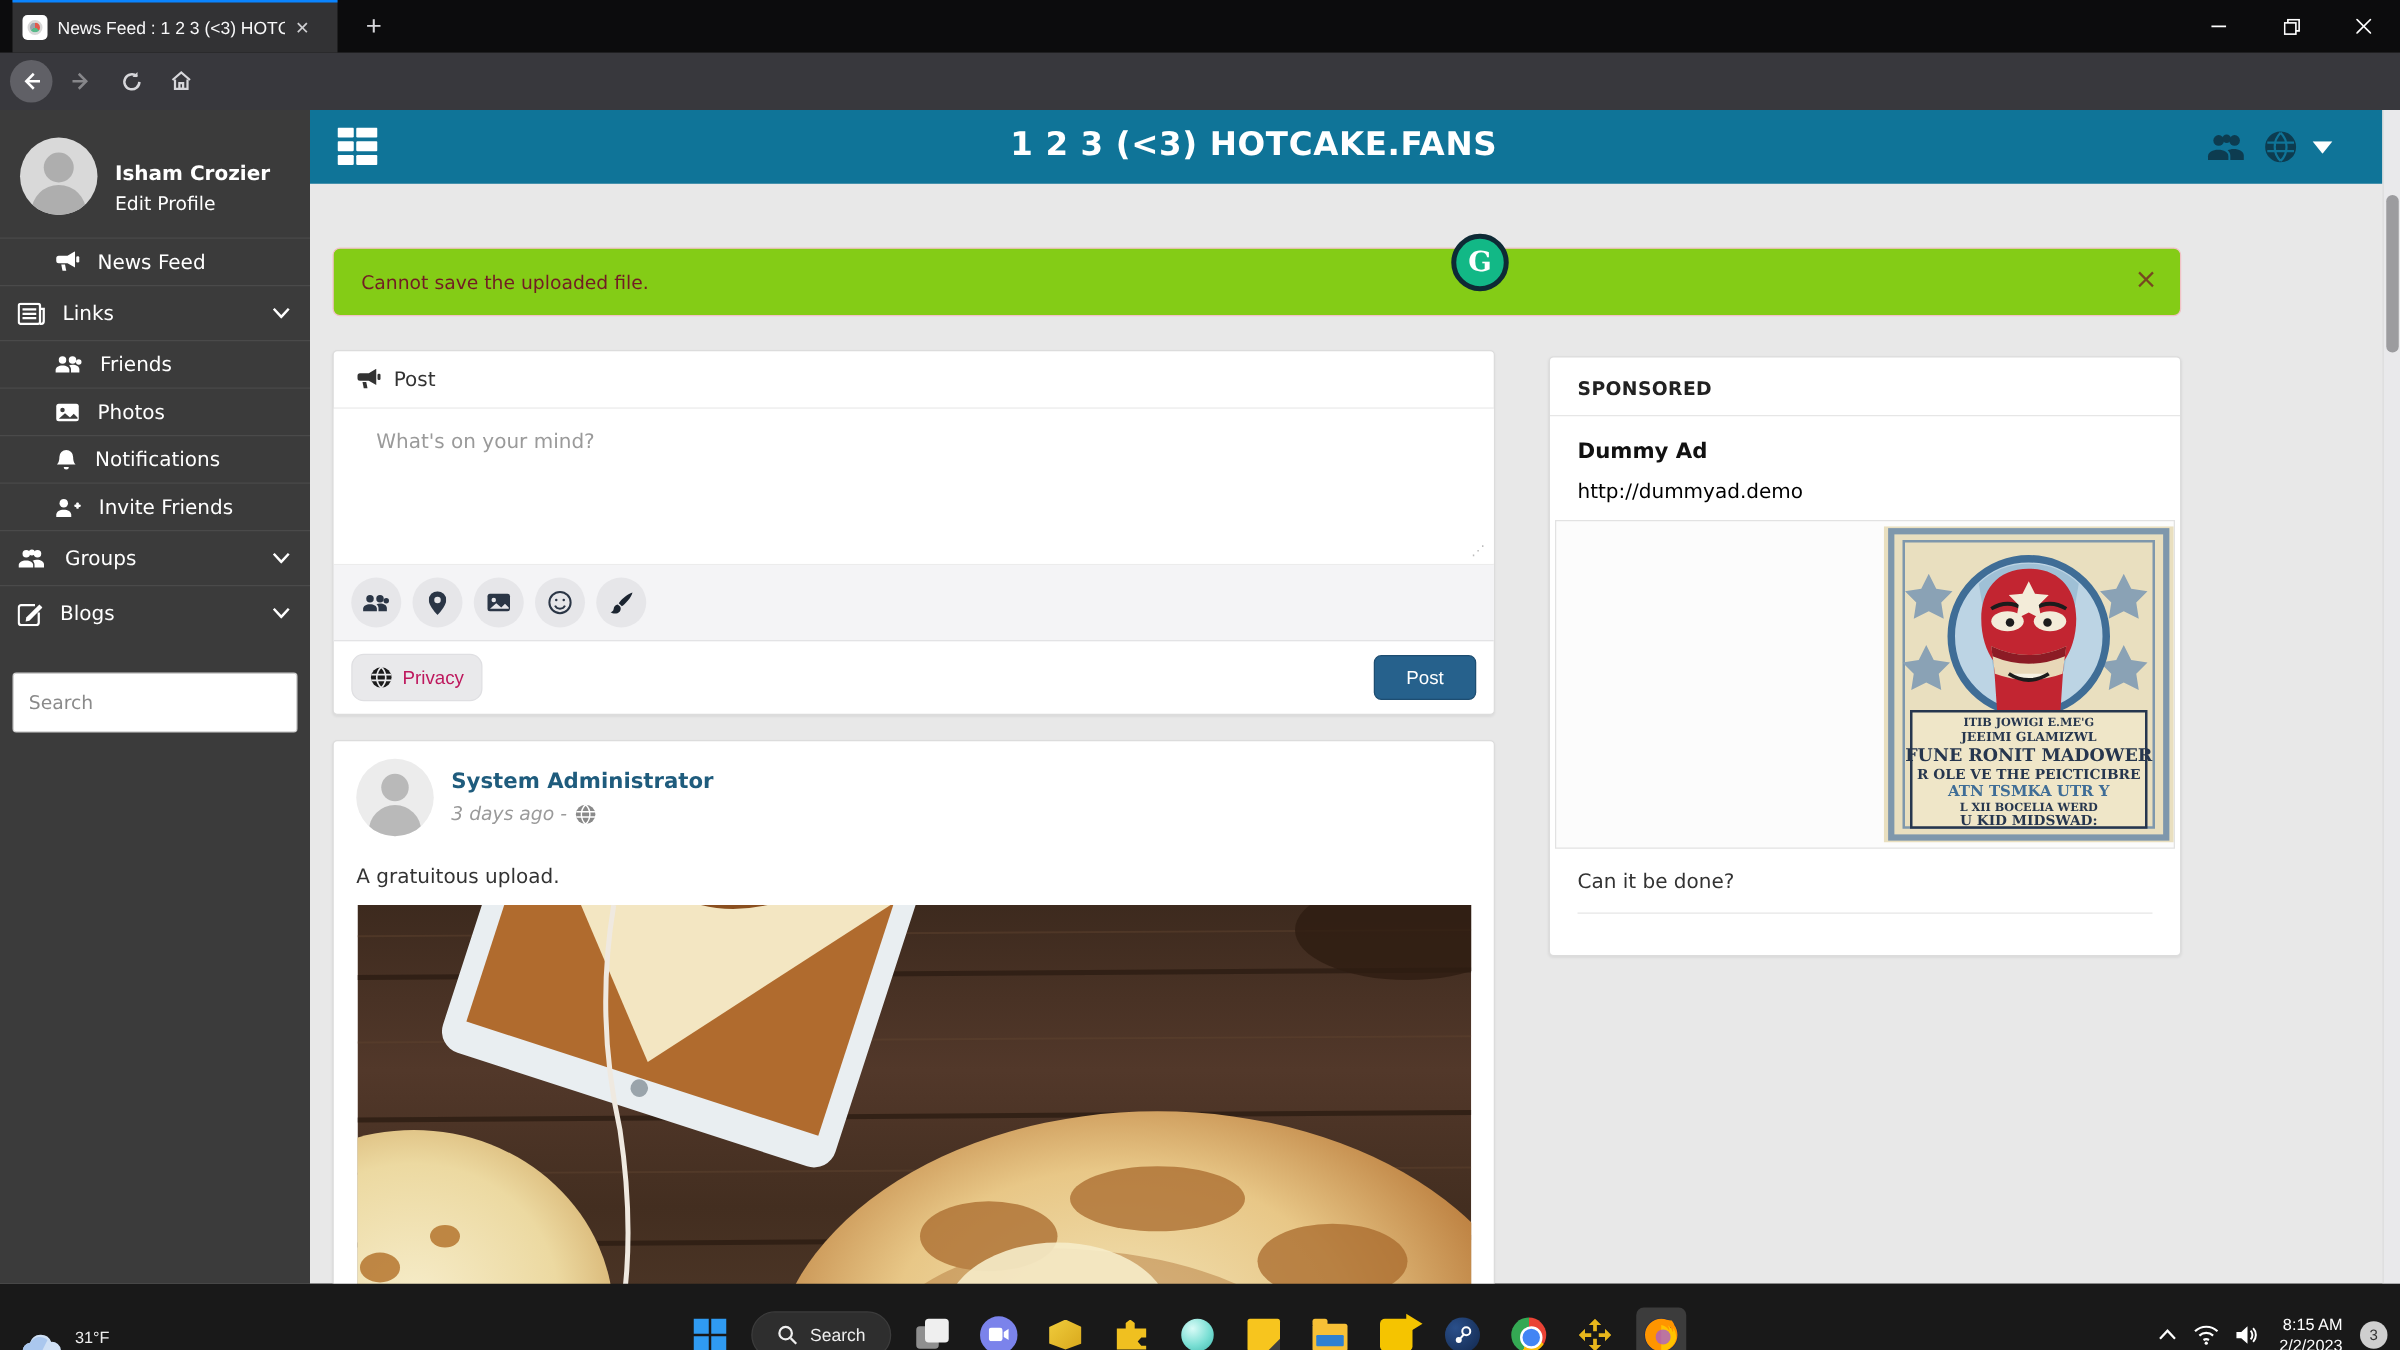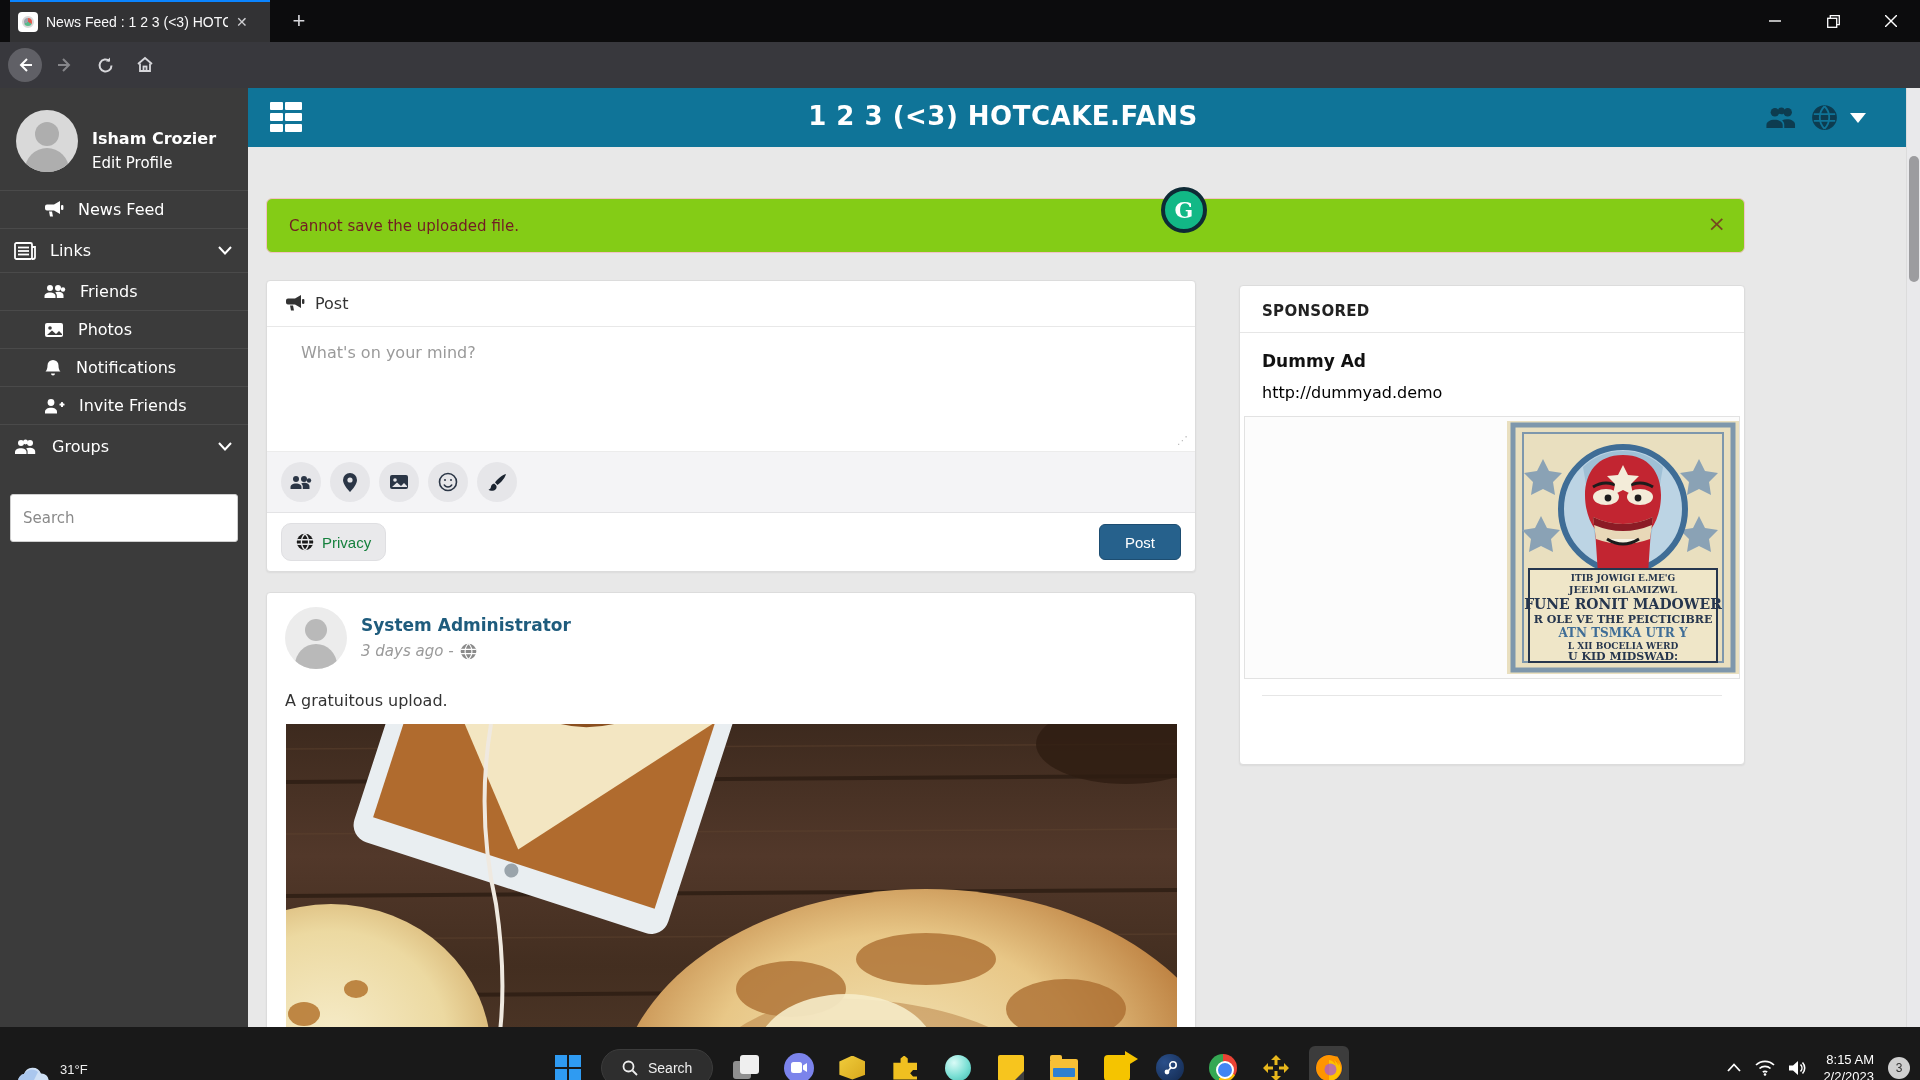--- a/index.html
+++ b/index.html
@@ -70,21 +70,21 @@
   
   .composer { left:266px; top:192px; width:930px; height:292px; }
   .comp-head { height:46px; border-bottom:1px solid #e8e8e8; display:flex; align-items:center; gap:10px; padding:0 18px; color:#333; font-size:16px; }
   .comp-body { position:relative; height:124px; }
   .comp-body textarea { width:100%; height:100%; border:none; resize:none; outline:none; padding:16px 34px; font-size:16px; font-family:"DejaVu Sans", sans-serif; color:#333; }
   .comp-body textarea::placeholder { color:#9a9a9a; }
   .resize-dots { position:absolute; right:6px; bottom:4px; color:#bbb; font-size:11px; letter-spacing:1px; }
   .comp-tools { height:62px; background:#f4f4f6; border-top:1px solid #ececec; border-bottom:1px solid #e3e3e5; display:flex; align-items:center; gap:9px; padding:0 14px; }
   .toolcircle { width:40px; height:40px; border-radius:50%; background:#e6e6e9; display:flex; align-items:center; justify-content:center; color:#2b3646; }
   .comp-foot { height:58px; display:flex; align-items:center; justify-content:space-between; padding:0 14px; }
-  .privacy-btn { display:flex; align-items:center; gap:8px; background:#e9e9eb; border:1px solid #dfdfe2; border-radius:10px; height:38px; padding:0 14px; font-size:15px; color:#15803d; }
+  .privacy-btn { display:flex; align-items:center; gap:8px; background:#e9e9eb; border:1px solid #dfdfe2; border-radius:10px; height:38px; padding:0 14px; font-size:15px; color:#be185d; }
   .post-btn { width:82px; height:36px; background:#26618c; border:1px solid #1d4d71; border-radius:6px; color:#fff; font-size:15px; display:flex; align-items:center; justify-content:center; }
 
   
   .feedpost { left:266px; top:504px; width:930px; height:600px; overflow:hidden; }
   .fp-head { display:flex; gap:14px; padding:14px 18px 0 18px; }
   .fp-avatar { width:62px; height:62px; border-radius:50%; background:#ececec; position:relative; overflow:hidden; flex:0 0 auto; }
   .fp-avatar:before { content:""; position:absolute; left:50%; top:12px; transform:translateX(-50%); width:22px; height:22px; border-radius:50%; background:#b9b9b9; }
   .fp-avatar:after { content:""; position:absolute; left:50%; top:37px; transform:translateX(-50%); width:42px; height:28px; border-radius:21px 21px 0 0; background:#b9b9b9; }
   .fp-author { color:#1f5c7d; font-weight:bold; font-size:17px; margin-top:8px; }
   .fp-meta { color:#9a9a9a; font-style:italic; font-size:15px; margin-top:7px; display:flex; align-items:center; gap:6px; }
@@ -342,20 +342,30 @@
             <circle cx="11.5" cy="3" r="2.4"></circle>
             <path d="M1 15 v-2 c0-2.3 2.6-3.7 5.8-3.7 S12.5 10.7 12.5 13 v2 Z"></path>
             <path d="M13.6 15 v-2.3 c0-1.3-.6-2.3-1.5-3.1 .9-.5 2-.8 3.3-.8 3.2 0 5.8 1.4 5.8 3.7 V15 Z"></path>
           </svg>
         <span>Groups</span>
         <svg class="chev" width="14" height="9" viewBox="0 0 14 9" fill="none" stroke="#fff" stroke-width="2">
             <path d="M1 1 L7 7.5 L13 1"></path>
           </svg>
       </div>
 
+      <div class="srow">
+        <svg width="20" height="20" viewBox="0 0 20 20" fill="none" stroke="#fff" stroke-width="1.8">
+            <path d="M14 3 H3 a2 2 0 0 0 -2 2 V17 a2 2 0 0 0 2 2 H15 a2 2 0 0 0 2 -2 V9"></path>
+            <path d="M7 13 L17.5 2.5 L20 5 L9.5 15.5 L6.5 16.2 Z" fill="#fff" stroke="none"></path>
+          </svg>
+        <span>Blogs</span>
+        <svg class="chev" width="14" height="9" viewBox="0 0 14 9" fill="none" stroke="#fff" stroke-width="2">
+            <path d="M1 1 L7 7.5 L13 1"></path>
+          </svg>
+      </div>
 
       <div class="sidesearch">
         <input type="text" placeholder="Search" style="">
       </div>
     </div>
 
     <div class="siteheader">
       <svg class="menu-grid" width="32" height="30" viewBox="0 0 32 30" fill="#fff">
           <rect x="0" y="0" width="13" height="8" rx="1"></rect>
           <rect x="15" y="0" width="17" height="8" rx="1"></rect>
@@ -577,20 +587,21 @@
             <text x="116" y="160" font-size="9">ITIB JOWIGI    E.ME'G</text>
             <text x="116" y="172" font-size="10">JEEIMI GLAMIZWL</text>
             <text x="116" y="188" font-size="14">FUNE RONIT MADOWER</text>
             <text x="116" y="202" font-size="11">R OLE VE THE PEICTICIBRE</text>
             <text x="116" y="216" font-size="12" fill="#3f6d96">ATN TSMKA UTR Y</text>
             <text x="116" y="228" font-size="9">L XII BOCELIA WERD</text>
             <text x="116" y="239" font-size="11">U KID MIDSWAD:</text>
           </g>
         </svg>
       </div>
+      <div class="sp-caption">Can it be done?</div>
       <div class="sp-div"></div>
     </div>
 
     <div class="scrollbar">
       <div class="scroll-thumb"></div>
     </div>
   </div>
 
   <div class="taskbar">
     <div class="weather">

